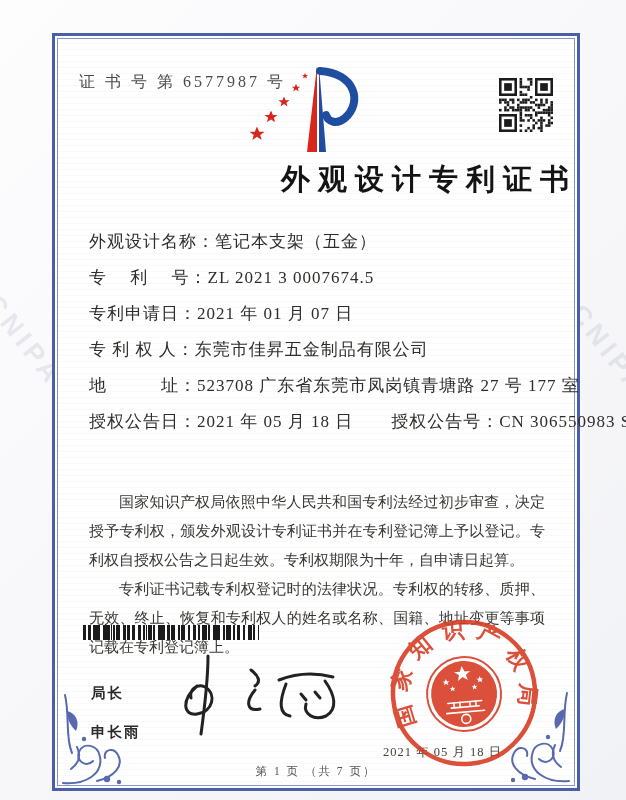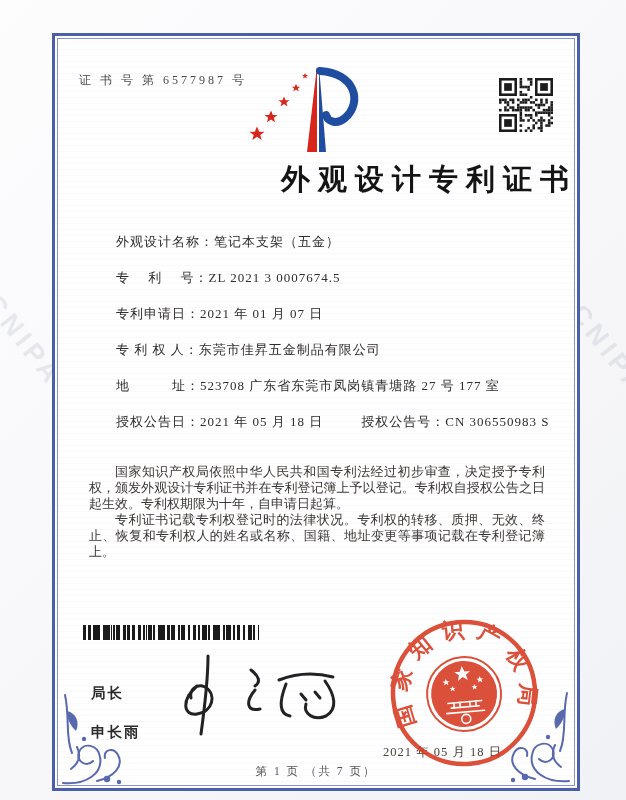--- a/index.html
+++ b/index.html
@@ -29,37 +29,37 @@
     background:
       repeating-linear-gradient(0deg,rgba(128,140,190,0.055) 0 1px,transparent 1px 6px),
       #ffffff;
   }
   .frame-inner{
     position:absolute;inset:2px;border:1px solid rgba(95,115,180,0.75);
     pointer-events:none;
   }
   .cert-no{
     position:absolute;left:24px;top:36px;
-    font-size:12px;letter-spacing:3px;color:#4a4a4a;
+    font-size:16px;letter-spacing:3px;color:#4a4a4a;
   }
   .qr{position:absolute;left:444px;top:42px;width:54px;height:54px;}
   .logo{position:absolute;left:186px;top:26px;width:134px;height:94px;}
   .title{
     position:absolute;left:0;top:124px;width:100%;
     text-align:right;font-size:29px;font-weight:600;
     letter-spacing:8px;color:#141414;
   }
   .rows{position:absolute;left:34px;top:194px;width:462px;}
-  .row{height:36px;line-height:23px;font-size:13px;color:#2f2c2a;letter-spacing:1px;white-space:nowrap;margin-left:27px;}
+  .row{height:36px;line-height:23px;font-size:17px;color:#2f2c2a;letter-spacing:1px;white-space:nowrap;}
   .row .lbl{color:#2f2c2a;}
   .row .val{color:#2f2c2a;}
   .row .pair2{margin-left:38px;}
   .paras{
-    position:absolute;left:34px;top:428px;width:456px;
-    font-size:13px;line-height:16px;color:#3a3633;
+    position:absolute;left:34px;top:452px;width:456px;
+    font-size:15px;line-height:29px;color:#3a3633;
     text-align:justify;
   }
   .paras p{margin:0;text-indent:2em;}
   .barcode{
     position:absolute;left:28px;top:589px;width:176px;height:15px;
     background-color:#fff;
     background-image:
       repeating-linear-gradient(90deg,#1b1b1b 0 2px,transparent 2px 5px),
       repeating-linear-gradient(90deg,#1b1b1b 0 1px,transparent 1px 7px),
       repeating-linear-gradient(90deg,#1b1b1b 0 3px,transparent 3px 11px);

